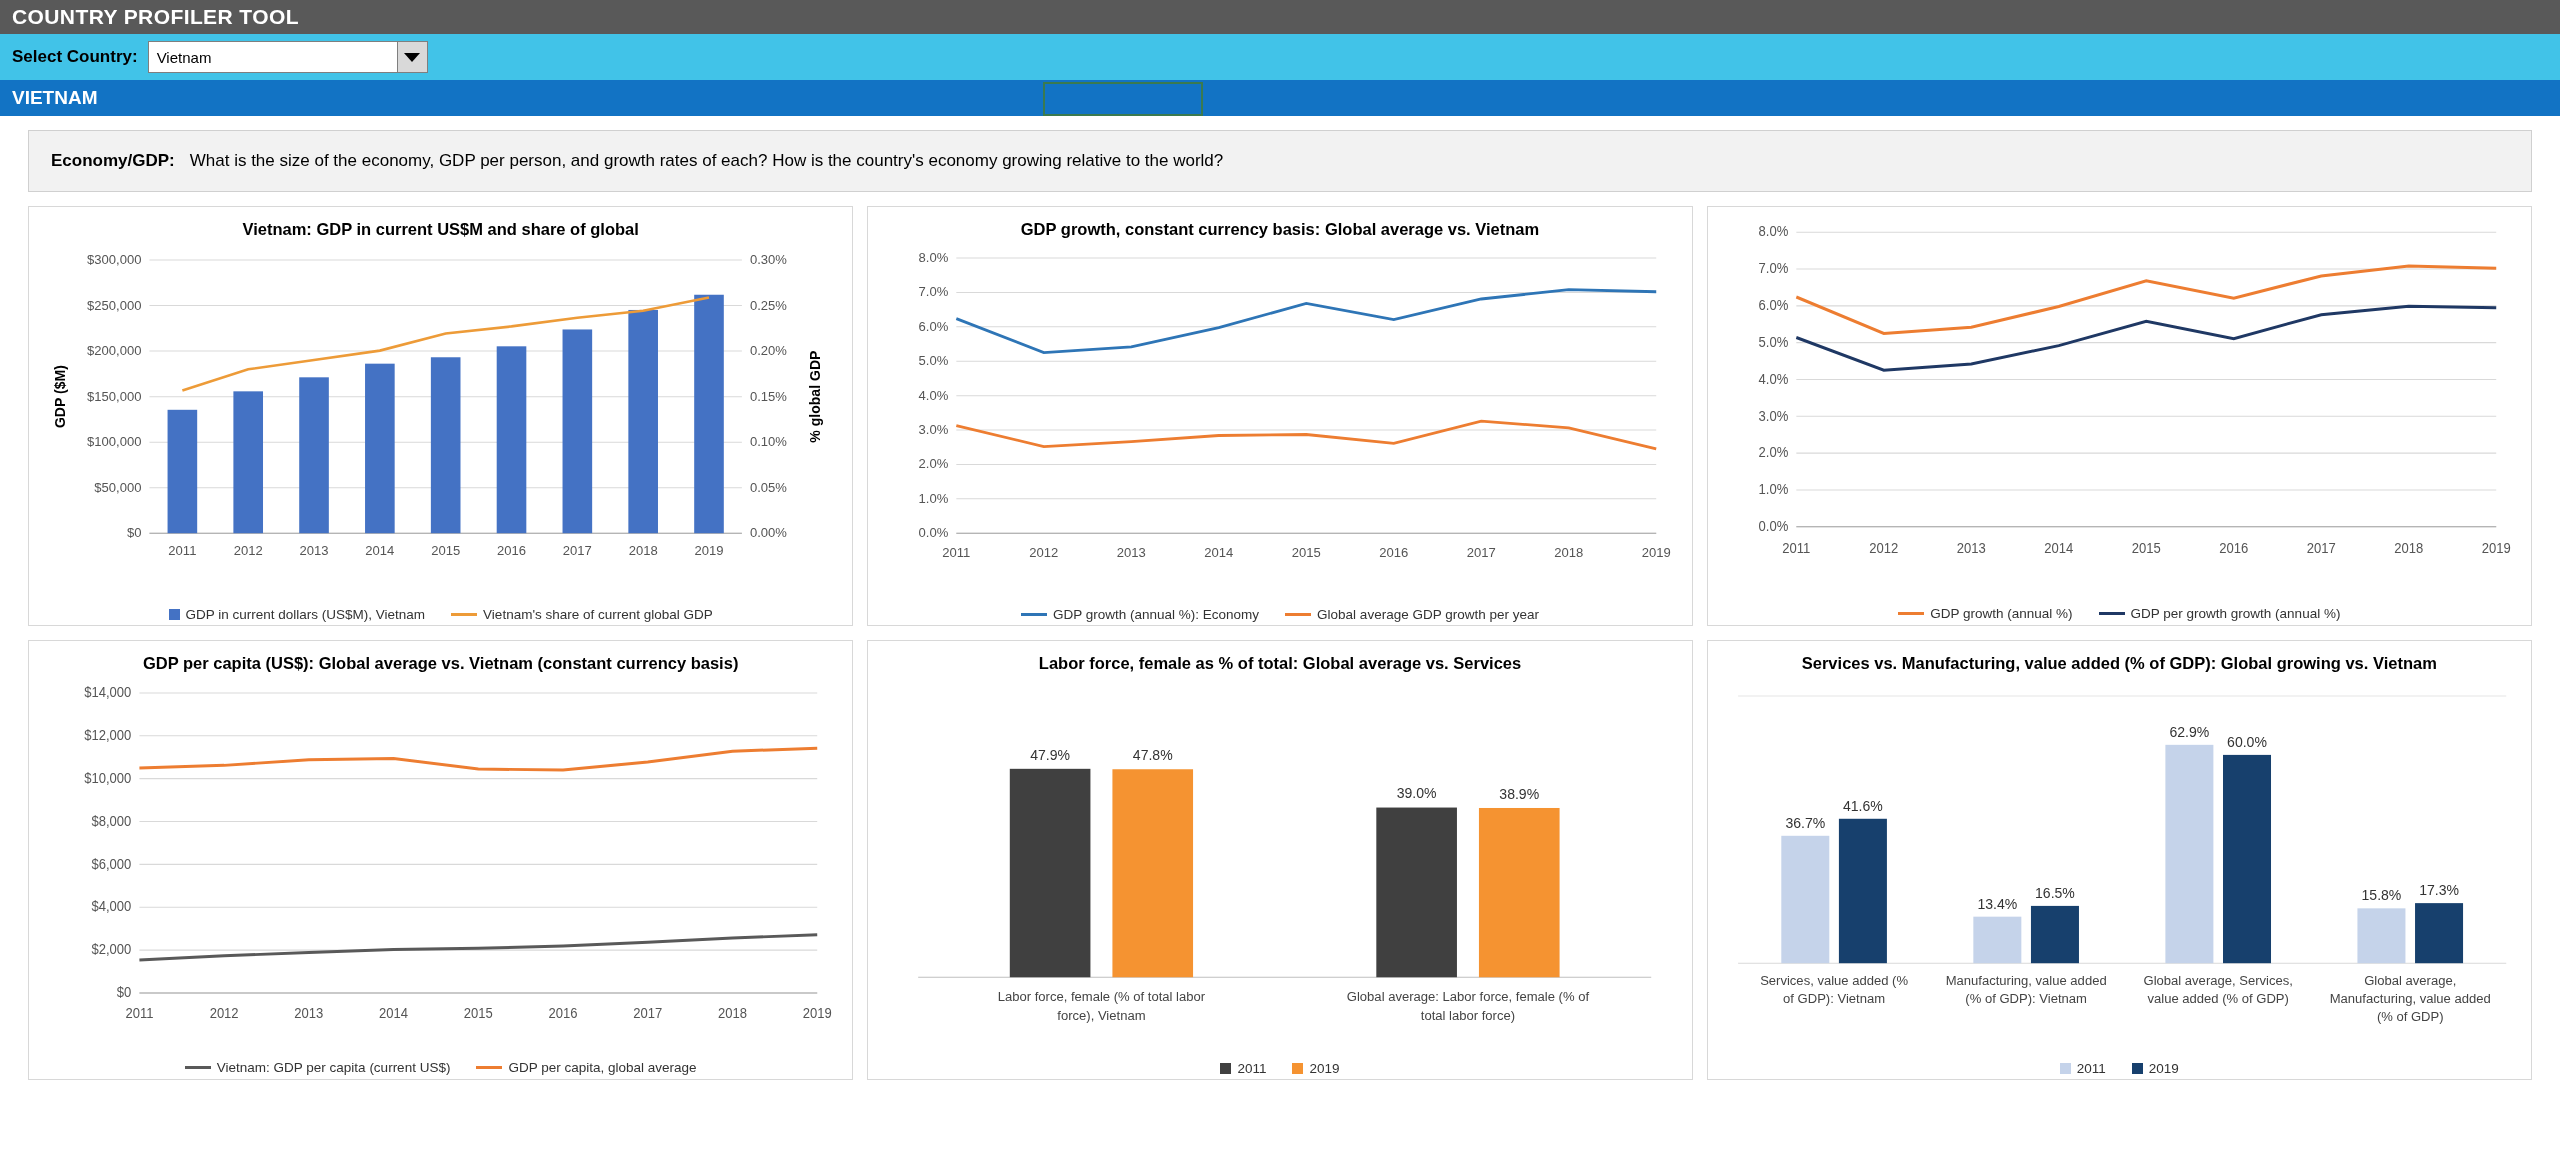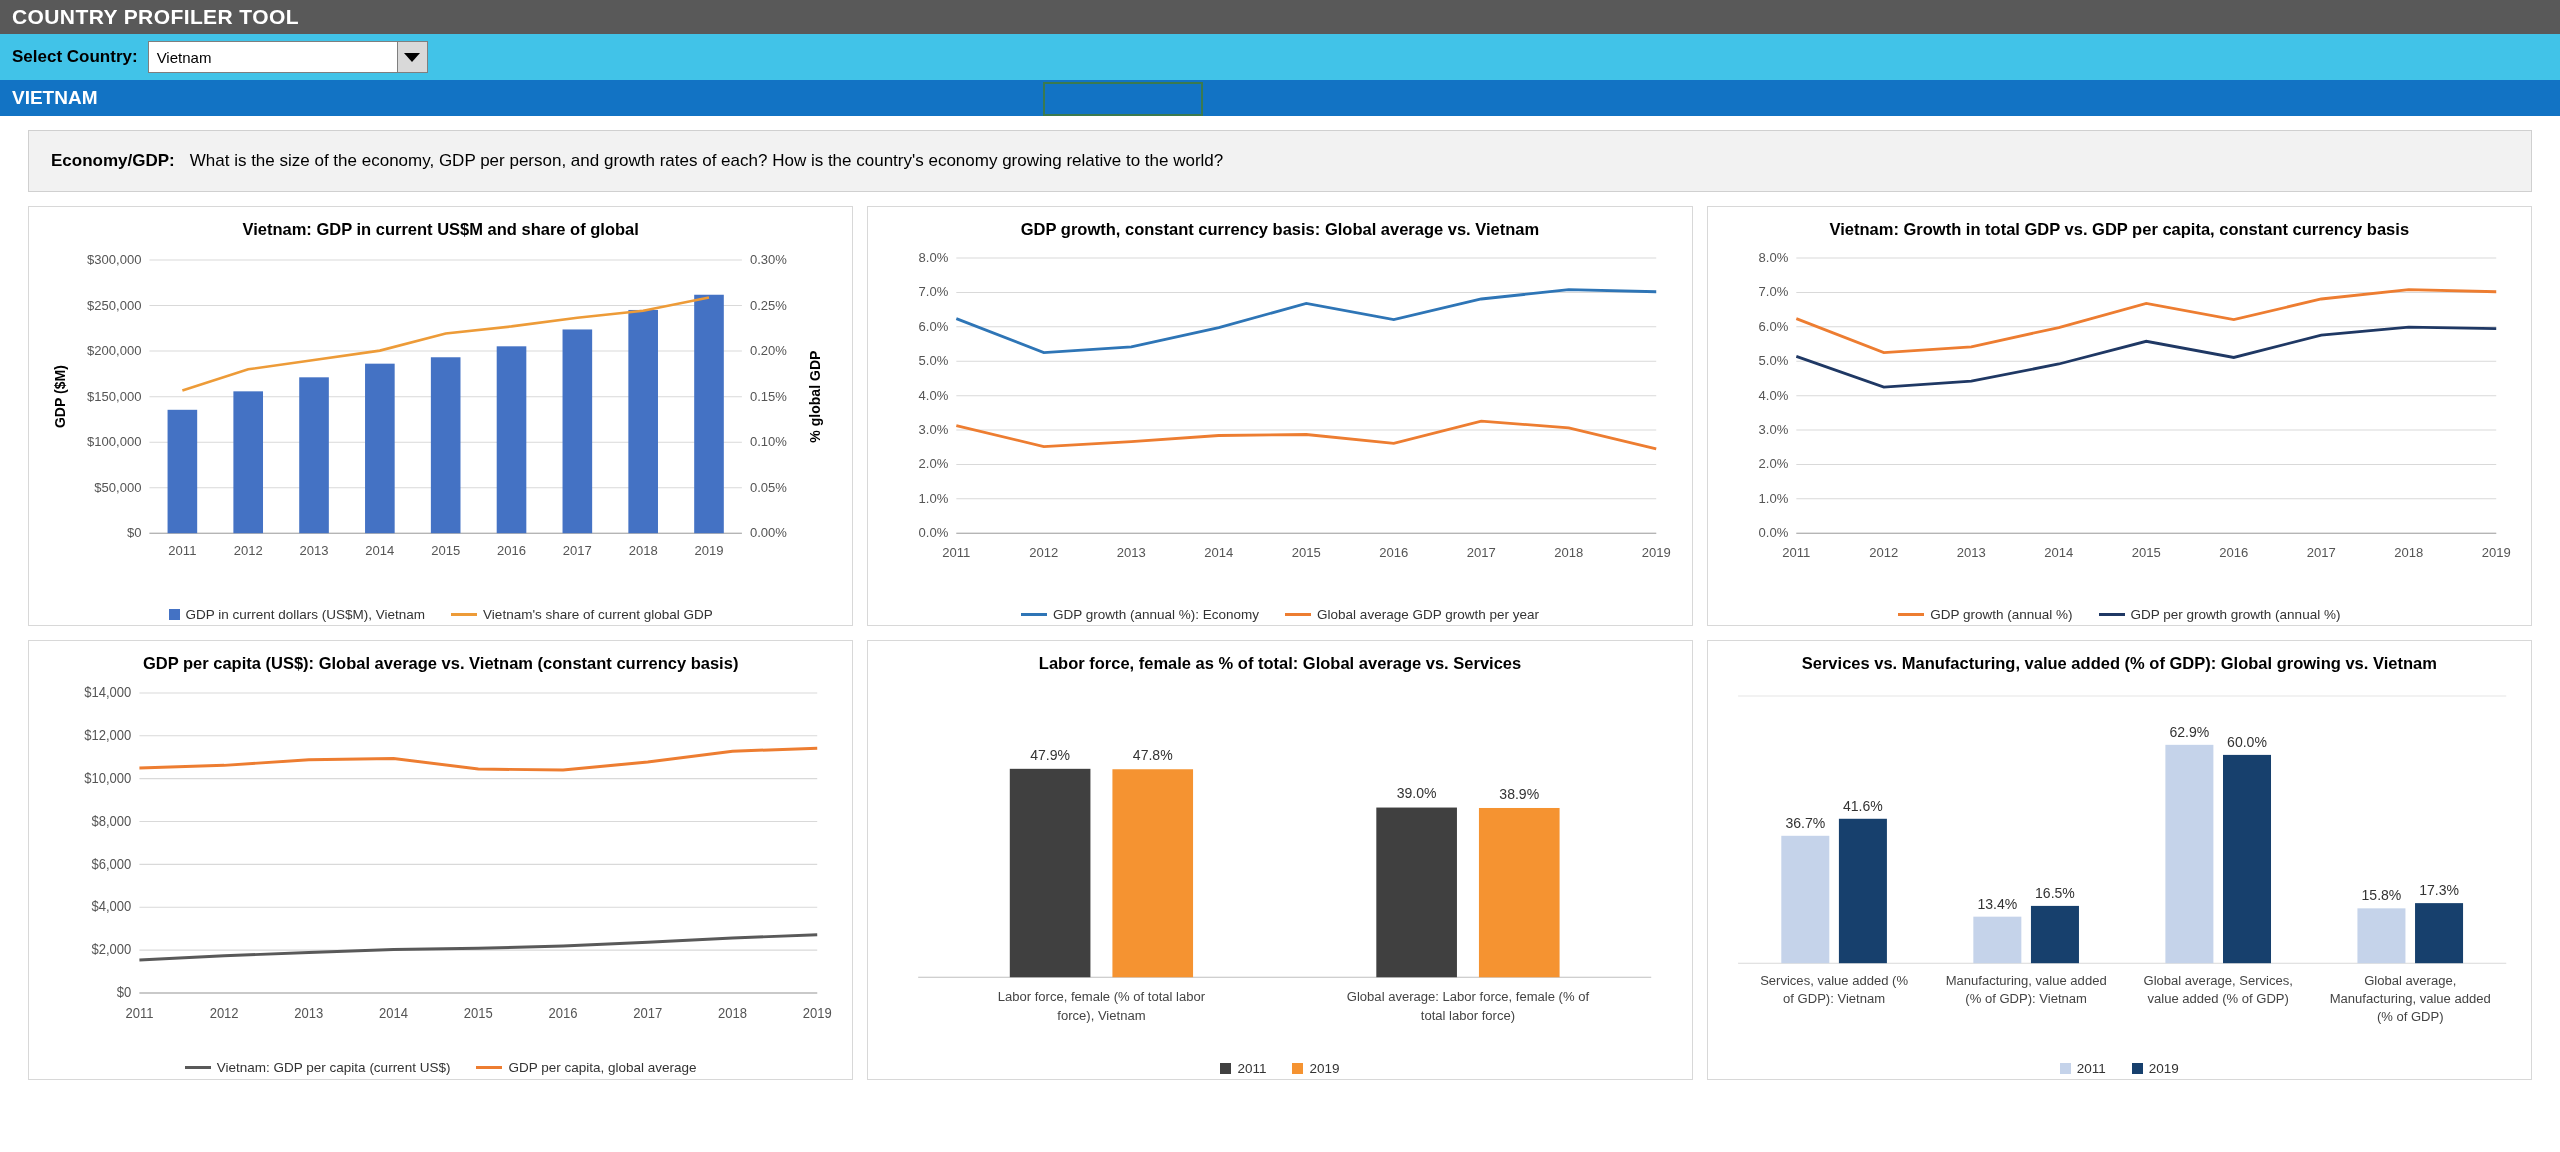--- a/index.html
+++ b/index.html
@@ -221,21 +221,20 @@
           <span class="lab">GDP growth (annual %): Economy</span>
         </span>
         <span class="item">
           <span class="swatch-line" style="background:#ed7d31"></span>
           <span class="lab">Global average GDP growth per year</span>
         </span>
       </div>
     </div>
 
     <div class="panel">
-      <div class="ptitle">Vietnam: Growth in total GDP vs. GDP per capita, constant currency basis</div>
       <div class="plot">
         <svg id="svg-c3" width="100%" height="100%" viewBox="0 0 800 360" preserveAspectRatio="none">
             <line x1="78" y1="290" x2="775" y2="290" stroke="#d9d9d9" stroke-width="1"></line>
             <text x="70" y="294" text-anchor="end" font-family="&quot;Liberation Sans&quot;, sans-serif" font-size="13" fill="#555" class="tick">0.0%</text>
             <line x1="78" y1="255.75" x2="775" y2="255.75" stroke="#d9d9d9" stroke-width="1"></line>
             <text x="70" y="259.75" text-anchor="end" font-family="&quot;Liberation Sans&quot;, sans-serif" font-size="13" fill="#555" class="tick">1.0%</text>
             <line x1="78" y1="221.5" x2="775" y2="221.5" stroke="#d9d9d9" stroke-width="1"></line>
             <text x="70" y="225.5" text-anchor="end" font-family="&quot;Liberation Sans&quot;, sans-serif" font-size="13" fill="#555" class="tick">2.0%</text>
             <line x1="78" y1="187.25" x2="775" y2="187.25" stroke="#d9d9d9" stroke-width="1"></line>
             <text x="70" y="191.25" text-anchor="end" font-family="&quot;Liberation Sans&quot;, sans-serif" font-size="13" fill="#555" class="tick">3.0%</text>

